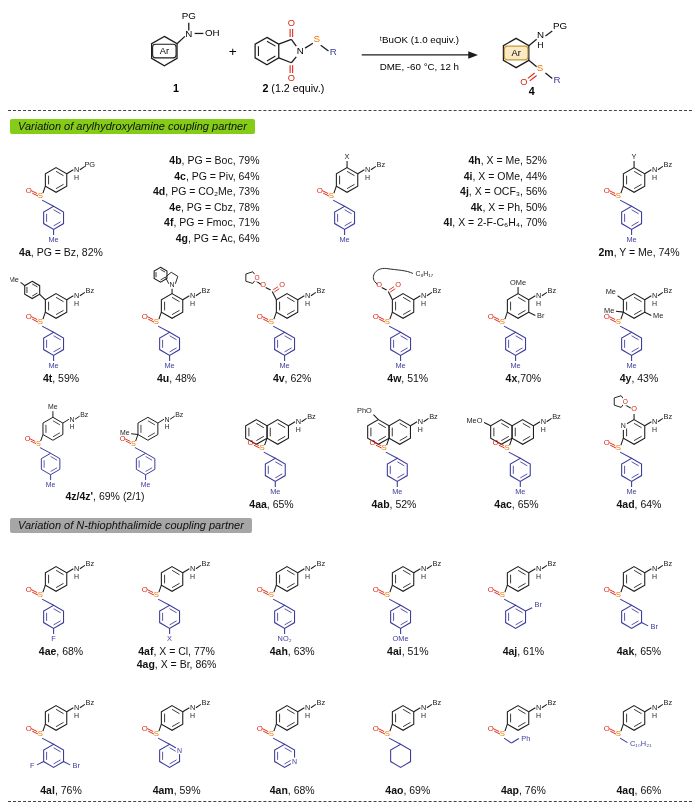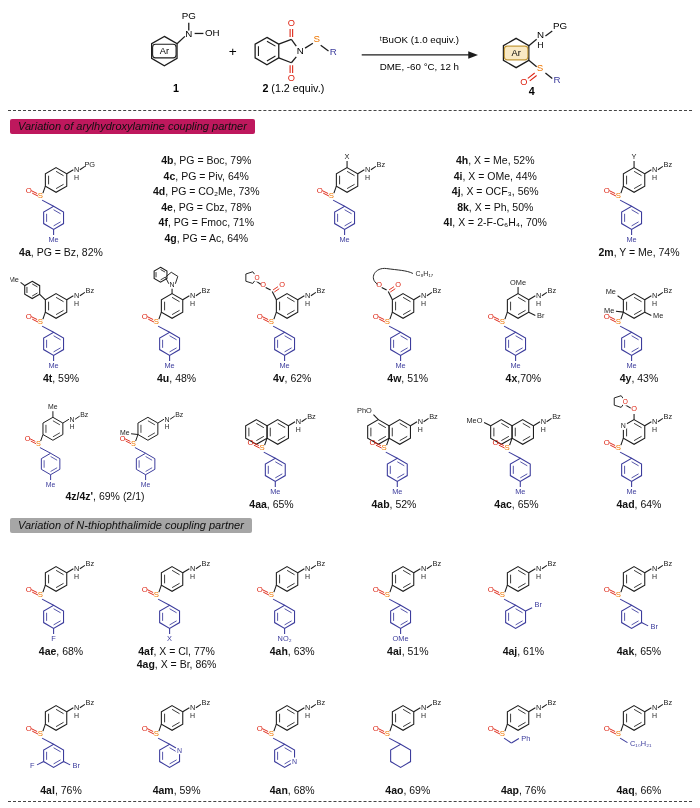--- a/index.html
+++ b/index.html
@@ -7,21 +7,21 @@
   body{width:700px;height:808px;overflow:hidden;font-family:"Liberation Sans",sans-serif;color:#1c1c1c}
   .figure{padding:3px 8px 0 8px}
   .divider{border-top:1.6px dashed #444;margin:3px 0 5px 0}
   .badge{display:inline-block;font-style:italic;font-size:11px;color:#101010;padding:1px 8px 2px 8px;margin:1px 0 3px 2px;border-radius:2px}
   .row{display:flex;justify-content:space-between;align-items:flex-start;margin:0 2px 4px 2px}
   .card{display:flex;flex-direction:column;align-items:center;flex:0 0 auto}
   .structs{display:flex;align-items:flex-end}
   .card svg{display:block}
   .cap-line{font-size:10.5px;line-height:13px;text-align:center;white-space:nowrap;color:#111}
   .listcell{padding-top:16px}
-  .listcell .cap-line{text-align:center;line-height:15.5px}
+  .listcell .cap-line{text-align:right;line-height:15.5px}
   text{font-family:"Liberation Sans",sans-serif}
   .mid{text-anchor:middle}
   .bold{font-weight:bold}
   .t9{font-size:9px}.t95{font-size:9.5px}.t10{font-size:10px}.t11{font-size:11px}.t14{font-size:14px}
   .bk{fill:none;stroke:#1c1c1c;stroke-width:1.3}
   .bkl{stroke:#1c1c1c;stroke-width:1.3}
   .thin{stroke-width:1.1}
   .arbox{fill:#ffffff;stroke:#1c1c1c;stroke-width:1.1}
 </style>
 </head>
@@ -87,21 +87,21 @@
       <line class="c-red-line" x1="541" y1="73" x2="534" y2="78.5" stroke-width="1.1" stroke="#dd2211"></line>
       <text class="t95 mid c-red" x="528" y="83" fill="#dd2211">O</text>
       <line class="bkl" x1="550" y1="70.5" x2="557" y2="76"></line>
       <text class="t10 mid c-blue" x="562" y="80.5" fill="#3b3b9c">R</text>
       <text class="t11 mid bold" x="536" y="93">4</text>
     </g>
   </svg>
 
   <div class="divider"></div>
 
-  <div class="badge" style="background: #be185d;"><span>Variation of arylhydroxylamine coupling partner</span></div>
+  <div class="badge" style="background: #84cc16;"><span>Variation of arylhydroxylamine coupling partner</span></div>
   <div class="row" id="row-0">
       <div class="card">
         <div class="structs">
           <svg viewBox="-10 -18 124 132" width="102" height="109">
             <polygon points="46.0,19.0 59.0,26.5 59.0,41.5 46.0,49.0 33.0,41.5 33.0,26.5" fill="none" stroke="#1c1c1c" stroke-width="1.3"></polygon>
             <line x1="46.0" y1="23.5" x2="55.1" y2="28.8" stroke="#1c1c1c" stroke-width="1.05"></line>
             <line x1="55.1" y1="39.3" x2="46.0" y2="44.5" stroke="#1c1c1c" stroke-width="1.05"></line>
             <line x1="36.9" y1="39.3" x2="36.9" y2="28.8" stroke="#1c1c1c" stroke-width="1.05"></line>
             <line x1="59.0" y1="26.5" x2="67.0" y2="21.5" stroke="#1c1c1c" stroke-width="1.3"></line>
             <text x="70.99038105676658" y="24.5" fill="#1c1c1c" font-size="9" text-anchor="middle">N</text>
@@ -158,21 +158,21 @@
             <line x1="34.5" y1="84.9" x2="34.5" y2="75.1" stroke="#3b3b9c" stroke-width="1.05"></line>
             <line x1="43.0" y1="94.0" x2="43.0" y2="101.0" stroke="#3b3b9c" stroke-width="1.3"></line>
             <text x="43" y="110" fill="#3b3b9c" font-size="9" text-anchor="middle">Me</text>
           </svg>
         </div>
       </div>
       <div class="listcell">
         <div class="cap-line"><b>4h</b>, X = Me, 52%</div>
         <div class="cap-line"><b>4i</b>, X = OMe, 44%</div>
         <div class="cap-line"><b>4j</b>, X = OCF₃, 56%</div>
-        <div class="cap-line"><b>8k</b>, X = Ph, 50%</div>
+        <div class="cap-line"><b>4k</b>, X = Ph, 50%</div>
         <div class="cap-line"><b>4l</b>, X = 2-F-C₆H₄, 70%</div>
       </div>
       <div class="card">
         <div class="structs">
           <svg viewBox="-10 -18 124 132" width="102" height="109">
             <polygon points="46.0,19.0 59.0,26.5 59.0,41.5 46.0,49.0 33.0,41.5 33.0,26.5" fill="none" stroke="#1c1c1c" stroke-width="1.3"></polygon>
             <line x1="46.0" y1="23.5" x2="55.1" y2="28.8" stroke="#1c1c1c" stroke-width="1.05"></line>
             <line x1="55.1" y1="39.3" x2="46.0" y2="44.5" stroke="#1c1c1c" stroke-width="1.05"></line>
             <line x1="36.9" y1="39.3" x2="36.9" y2="28.8" stroke="#1c1c1c" stroke-width="1.05"></line>
             <line x1="59.0" y1="26.5" x2="67.0" y2="21.5" stroke="#1c1c1c" stroke-width="1.3"></line>

